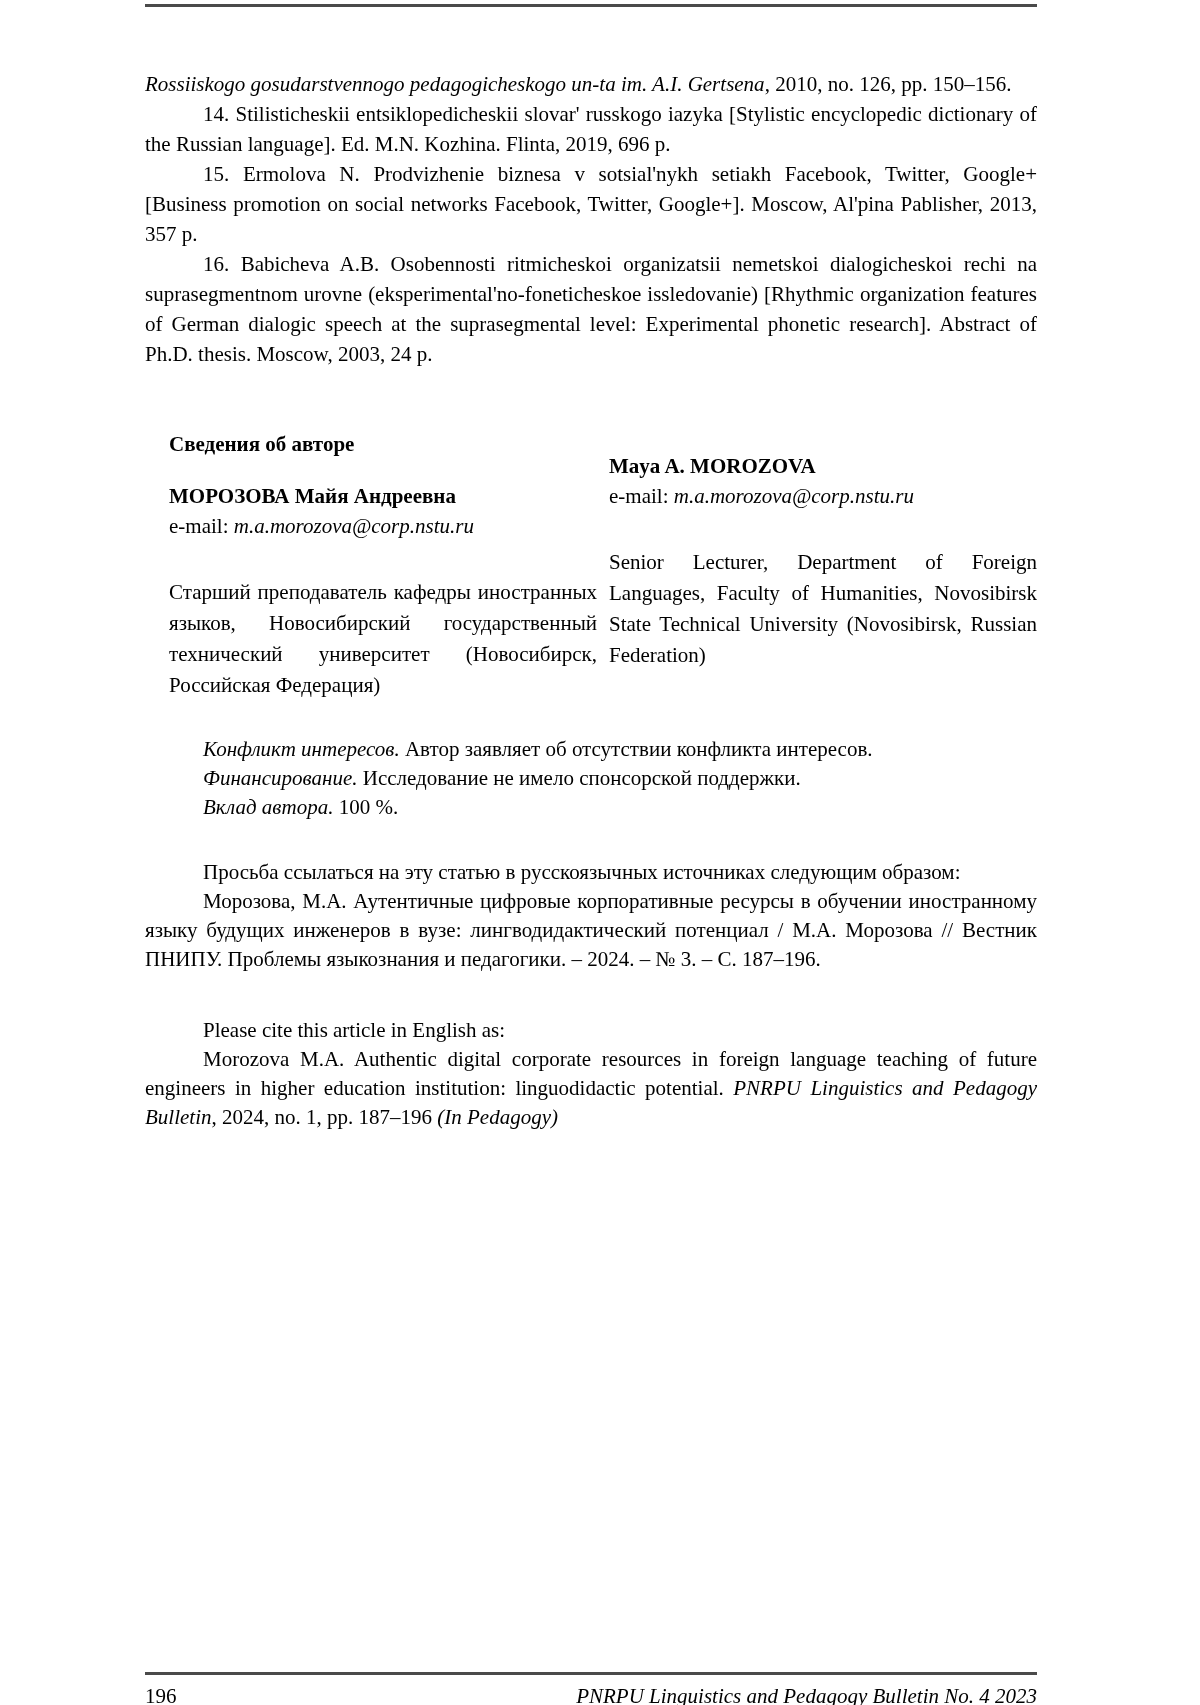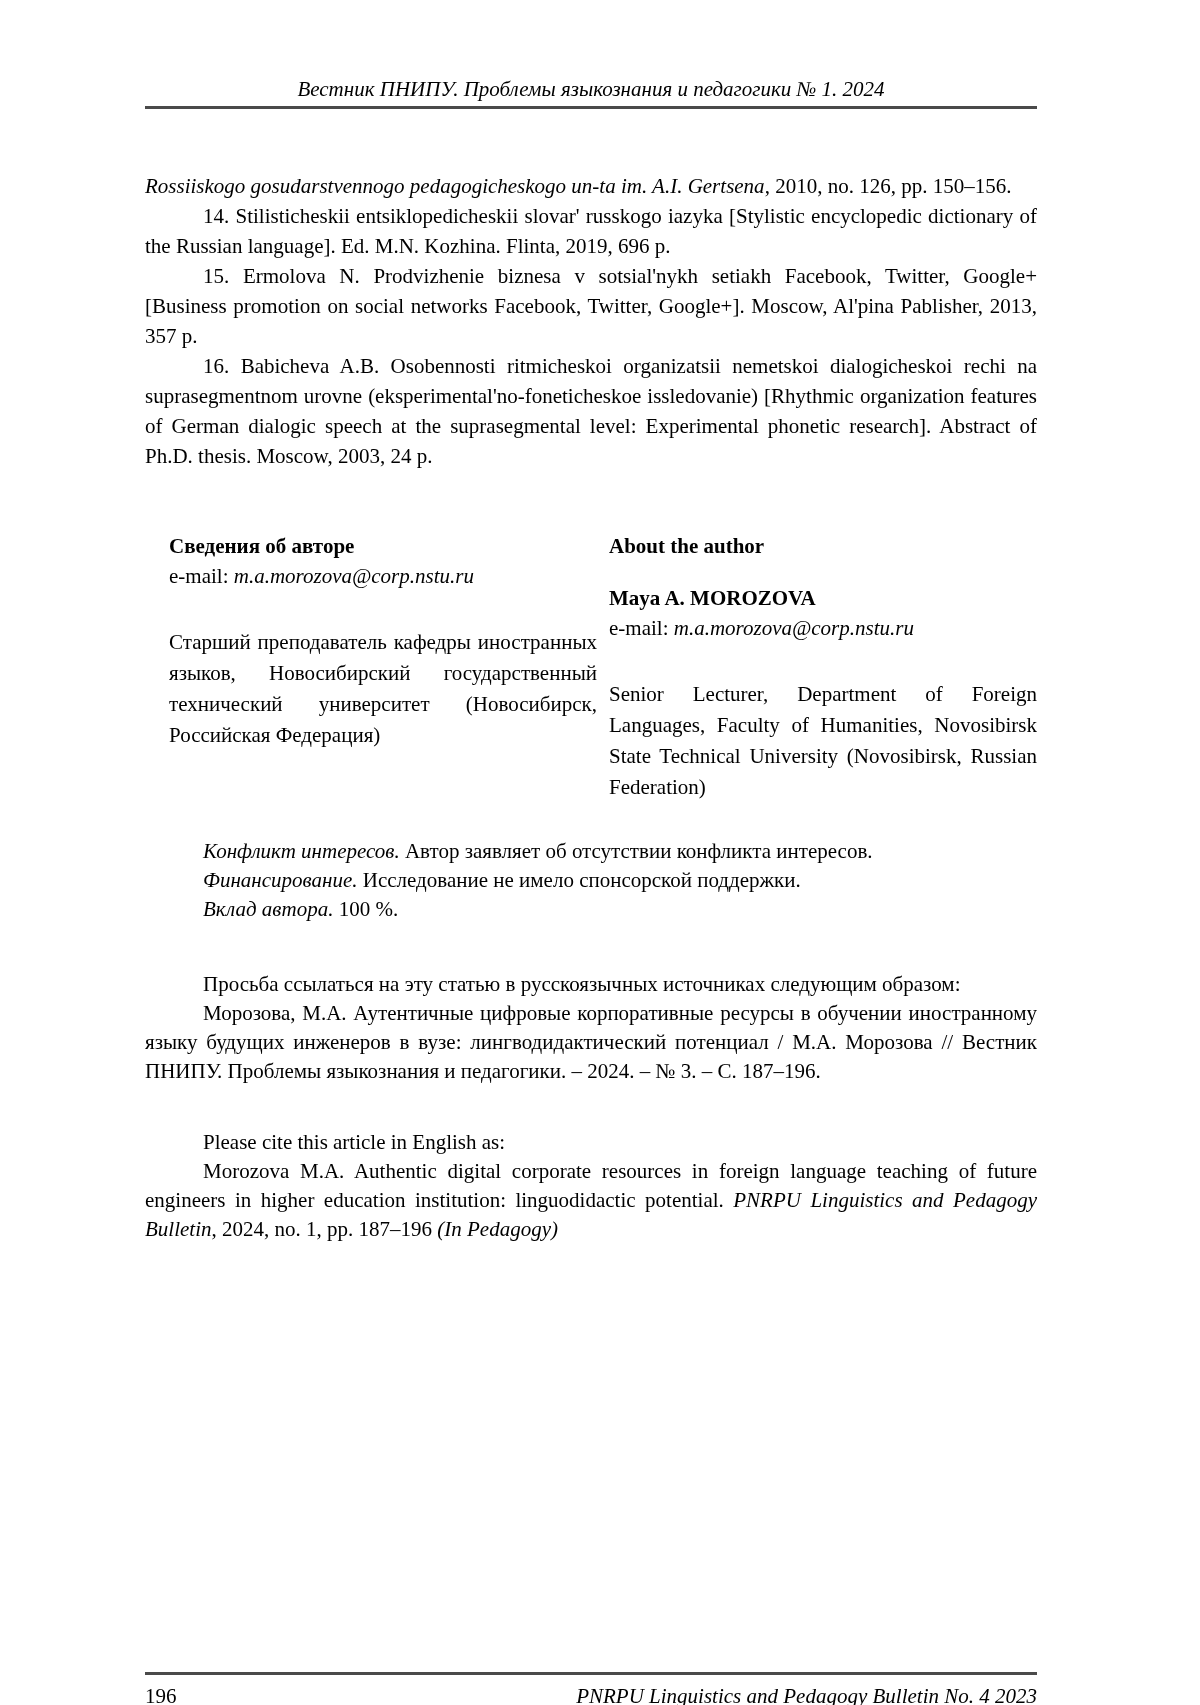--- a/index.html
+++ b/index.html
@@ -38,21 +38,21 @@
   .col-header { font-weight: bold; line-height: 30px; }
   .author-name { font-weight: bold; line-height: 30px; margin-top: 22px; }
   .email-line { line-height: 30px; }
   .affiliation { margin-top: 36px; line-height: 31px; text-align: justify; }
 
   
   .disclosures { margin-top: 34px; margin-left: 58px; line-height: 29px; }
   .disclosures p { margin: 0; }
 
   
-  .cite-ru { margin-top: 46px; line-height: 29px; }
+  .cite-ru { margin-top: 36px; line-height: 29px; }
   .cite-en { margin-top: 42px; line-height: 29px; }
 
   
   .footer {
     position: absolute;
     left: 145px;
     width: 892px;
     top: 1672px;
     border-top: 3px solid #4a4a4a;
     padding-top: 8px;
@@ -61,40 +61,37 @@
     line-height: 26px;
   }
   .footer .journal { font-style: italic; }
 </style>
 </head>
 <body>
 
 <div class="page">
   <div class="content">
 
-    <div class="running-head">
-      <span>Вестник ПНИПУ. Проблемы языкознания и педагогики № 1. 2024</span>
-    </div>
     <hr class="head-rule">
 
     <div class="refs">
       <p class="para"><span class="it">Rossiiskogo gosudarstvennogo pedagogicheskogo un-ta im. A.I. Gertsena</span><span>, 2010, no. 126, pp. 150–156.</span></p>
       <p class="para indent">14. Stilisticheskii entsiklopedicheskii slovar' russkogo iazyka [Stylistic encyclopedic dictionary of the Russian language]. Ed. M.N. Kozhina. Flinta, 2019, 696 p.</p>
       <p class="para indent">15. Ermolova N. Prodvizhenie biznesa v sotsial'nykh setiakh Facebook, Twitter, Google+ [Business promotion on social networks Facebook, Twitter, Google+]. Moscow, Al'pina Pablisher, 2013, 357 p.</p>
       <p class="para indent">16. Babicheva A.B. Osobennosti ritmicheskoi organizatsii nemetskoi dialogicheskoi rechi na suprasegmentnom urovne (eksperimental'no-foneticheskoe issledovanie) [Rhythmic organization features of German dialogic speech at the suprasegmental level: Experimental phonetic research]. Abstract of Ph.D. thesis. Moscow, 2003, 24 p.</p>
     </div>
 
     <div class="authors">
       <div class="col">
         <div class="col-header">Сведения об авторе</div>
+        <div class="author-name">МОРОЗОВА Майя Андреевна</div>
         <div class="email-line"><span>e-mail: </span><span class="it">m.a.morozova@corp.nstu.ru</span></div>
         <div class="affiliation">Старший преподаватель кафедры иностранных языков, Новосибирский государственный технический университет (Новосибирск, Российская Федерация)</div>
       </div>
       <div class="col">
-        <div class="col-header">About the author</div>
         <div class="author-name">Maya A. MOROZOVA</div>
         <div class="email-line"><span>e-mail: </span><span class="it">m.a.morozova@corp.nstu.ru</span></div>
         <div class="affiliation">Senior Lecturer, Department of Foreign Languages, Faculty of Humanities, Novosibirsk State Technical University (Novosibirsk, Russian Federation)</div>
       </div>
     </div>
 
     <div class="disclosures">
       <p><span class="it">Конфликт интересов.</span><span> Автор заявляет об отсутствии конфликта интересов.</span></p>
       <p><span class="it">Финансирование.</span><span> Исследование не имело спонсорской поддержки.</span></p>
       <p><span class="it">Вклад автора.</span><span> 100 %.</span></p>

